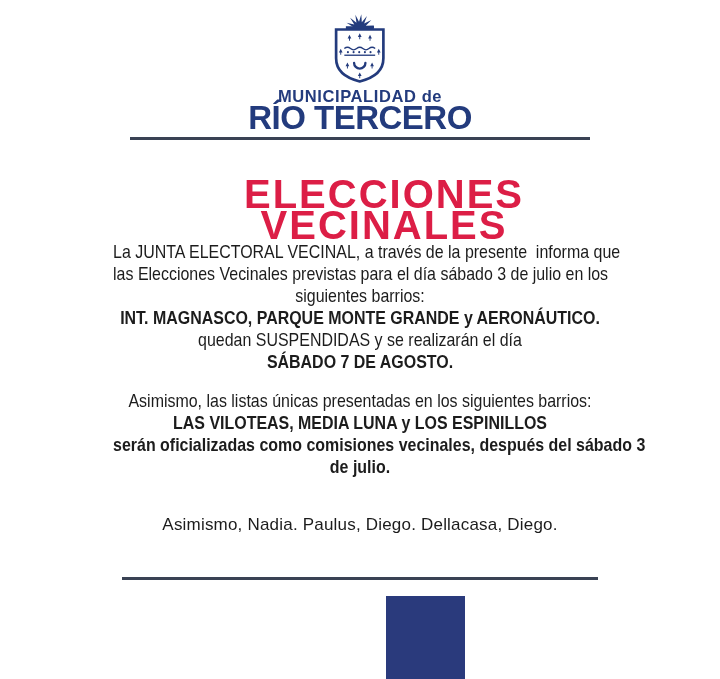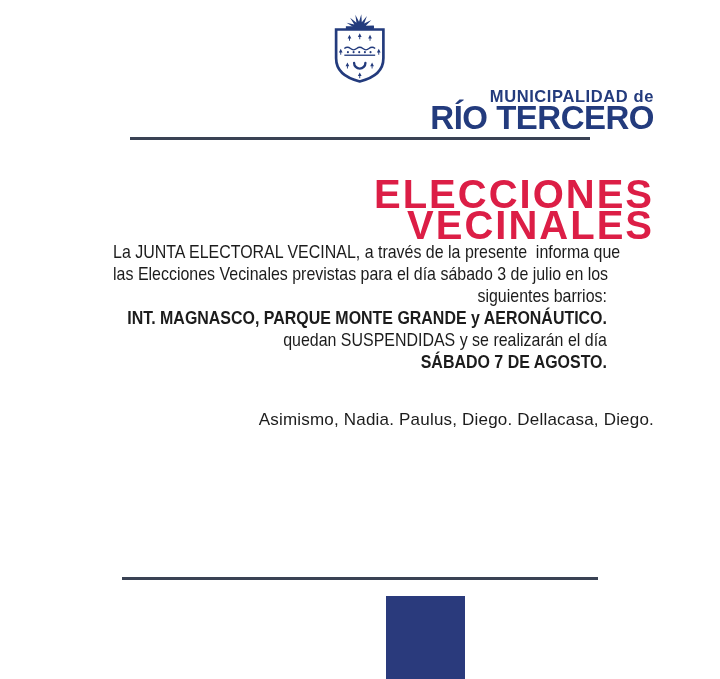--- a/index.html
+++ b/index.html
@@ -10,21 +10,21 @@
     --square-blue:#2A3A7C;
     --body-text:#1C1C1C;
   }
   html,body{margin:0;padding:0;background:#ffffff;}
   .page{
     position:relative;
     width:588px;height:679px;
     overflow:hidden;
     background:#ffffff;
     font-family:"Liberation Sans", sans-serif;
-    text-align:right;
+    text-align:center;
     margin:0 auto;
   }
   .logo{display:block;margin:10px auto 0;height:74px;color:var(--navy);}
   .org-prefix{
     margin-top:3px;font-size:16.5px;line-height:18px;font-weight:600;
     color:var(--navy);letter-spacing:0.6px;
   }
   .org-name{
     margin-top:0;font-size:33px;line-height:25px;font-weight:800;
     color:var(--navy);letter-spacing:-0.5px;
@@ -99,20 +99,26 @@
 
   <div class="para p1">
     <div class="line">La JUNTA ELECTORAL VECINAL, a través de la presente  informa que</div>
     <div class="line">las Elecciones Vecinales previstas para el día sábado 3 de julio en los</div>
     <div class="line">siguientes barrios:</div>
     <div class="line bold">INT. MAGNASCO, PARQUE MONTE GRANDE y AERONÁUTICO.</div>
     <div class="line">quedan SUSPENDIDAS y se realizarán el día</div>
     <div class="line bold">SÁBADO 7 DE AGOSTO.</div>
   </div>
 
+  <div class="para p2">
+    <div class="line">Asimismo, las listas únicas presentadas en los siguientes barrios:</div>
+    <div class="line bold">LAS VILOTEAS, MEDIA LUNA y LOS ESPINILLOS</div>
+    <div class="line bold">serán oficializadas como comisiones vecinales, después del sábado 3</div>
+    <div class="line bold">de julio.</div>
+  </div>
 
   <div class="names">Asimismo, Nadia. Paulus, Diego. Dellacasa, Diego.</div>
 
   <div class="divider divider-bottom"></div>
 
   <div class="square"></div>
 
 </div>
 
 </body></html>

